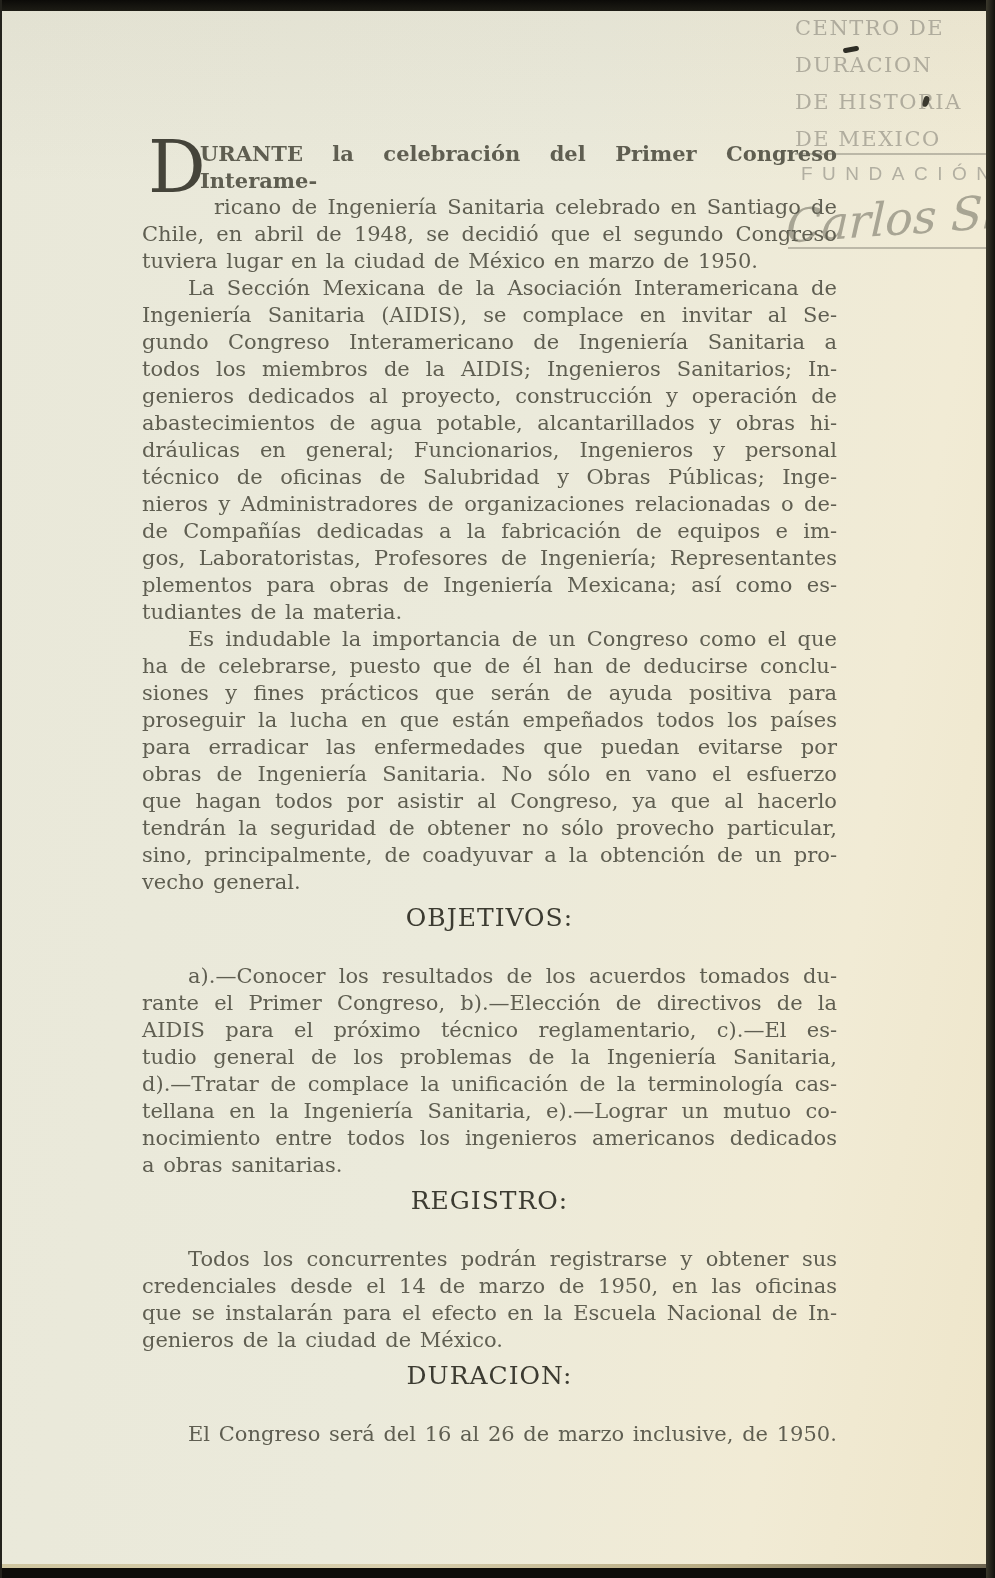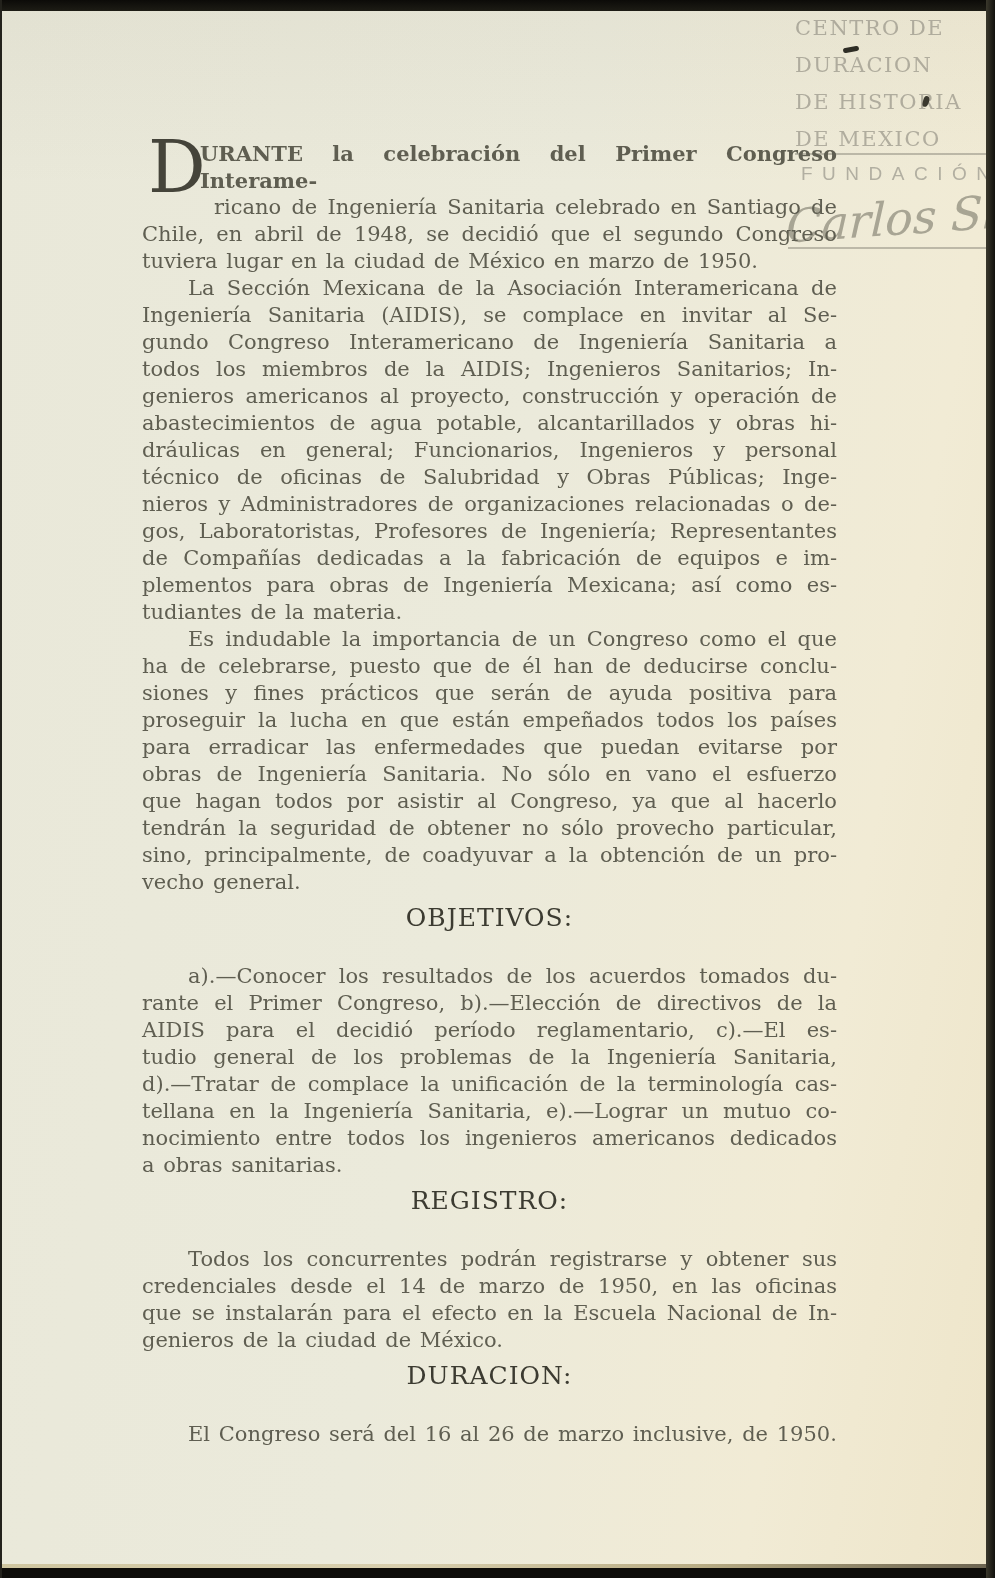--- a/index.html
+++ b/index.html
@@ -88,47 +88,47 @@
         <div class="line dc1">URANTE la celebración del Primer Congreso Interame-</div>
         <div class="line dc2">ricano de Ingeniería Sanitaria celebrado en Santiago de</div>
         <div class="line">Chile, en abril de 1948, se decidió que el segundo Congreso</div>
         <div class="line last">tuviera lugar en la ciudad de México en marzo de 1950.</div>
       </div>
       <div class="paragraph">
         <div class="line first-indent">La Sección Mexicana de la Asociación Interamericana de</div>
         <div class="line">Ingeniería Sanitaria (AIDIS), se complace en invitar al Se-</div>
         <div class="line">gundo Congreso Interamericano de Ingeniería Sanitaria a</div>
         <div class="line">todos los miembros de la AIDIS; Ingenieros Sanitarios; In-</div>
-        <div class="line">genieros americanos al proyecto, construcción y operación de</div>
+        <div class="line">genieros dedicados al proyecto, construcción y operación de</div>
         <div class="line">abastecimientos de agua potable, alcantarillados y obras hi-</div>
         <div class="line">dráulicas en general; Funcionarios, Ingenieros y personal</div>
         <div class="line">técnico de oficinas de Salubridad y Obras Públicas; Inge-</div>
         <div class="line">nieros y Administradores de organizaciones relacionadas o de-</div>
+        <div class="line">de Compañías dedicadas a la fabricación de equipos e im-</div>
         <div class="line">gos, Laboratoristas, Profesores de Ingeniería; Representantes</div>
-        <div class="line">de Compañías dedicadas a la fabricación de equipos e im-</div>
         <div class="line">plementos para obras de Ingeniería Mexicana; así como es-</div>
         <div class="line last">tudiantes de la materia.</div>
       </div>
       <div class="paragraph">
         <div class="line first-indent">Es indudable la importancia de un Congreso como el que</div>
         <div class="line">ha de celebrarse, puesto que de él han de deducirse conclu-</div>
         <div class="line">siones y fines prácticos que serán de ayuda positiva para</div>
         <div class="line">proseguir la lucha en que están empeñados todos los países</div>
         <div class="line">para erradicar las enfermedades que puedan evitarse por</div>
         <div class="line">obras de Ingeniería Sanitaria. No sólo en vano el esfuerzo</div>
         <div class="line">que hagan todos por asistir al Congreso, ya que al hacerlo</div>
         <div class="line">tendrán la seguridad de obtener no sólo provecho particular,</div>
         <div class="line">sino, principalmente, de coadyuvar a la obtención de un pro-</div>
         <div class="line last">vecho general.</div>
       </div>
       <div class="heading">OBJETIVOS:</div>
       <div class="paragraph">
         <div class="line first-indent">a).—Conocer los resultados de los acuerdos tomados du-</div>
         <div class="line">rante el Primer Congreso, b).—Elección de directivos de la</div>
-        <div class="line">AIDIS para el decidió período reglamentario, c).—El es-</div>
+        <div class="line">AIDIS para el próximo técnico reglamentario, c).—El es-</div>
         <div class="line">tudio general de los problemas de la Ingeniería Sanitaria,</div>
         <div class="line">d).—Tratar de complace la unificación de la terminología cas-</div>
         <div class="line">tellana en la Ingeniería Sanitaria, e).—Lograr un mutuo co-</div>
         <div class="line">nocimiento entre todos los ingenieros americanos dedicados</div>
         <div class="line last">a obras sanitarias.</div>
       </div>
       <div class="heading">REGISTRO:</div>
       <div class="paragraph">
         <div class="line first-indent">Todos los concurrentes podrán registrarse y obtener sus</div>
         <div class="line">credenciales desde el 14 de marzo de 1950, en las oficinas</div>

